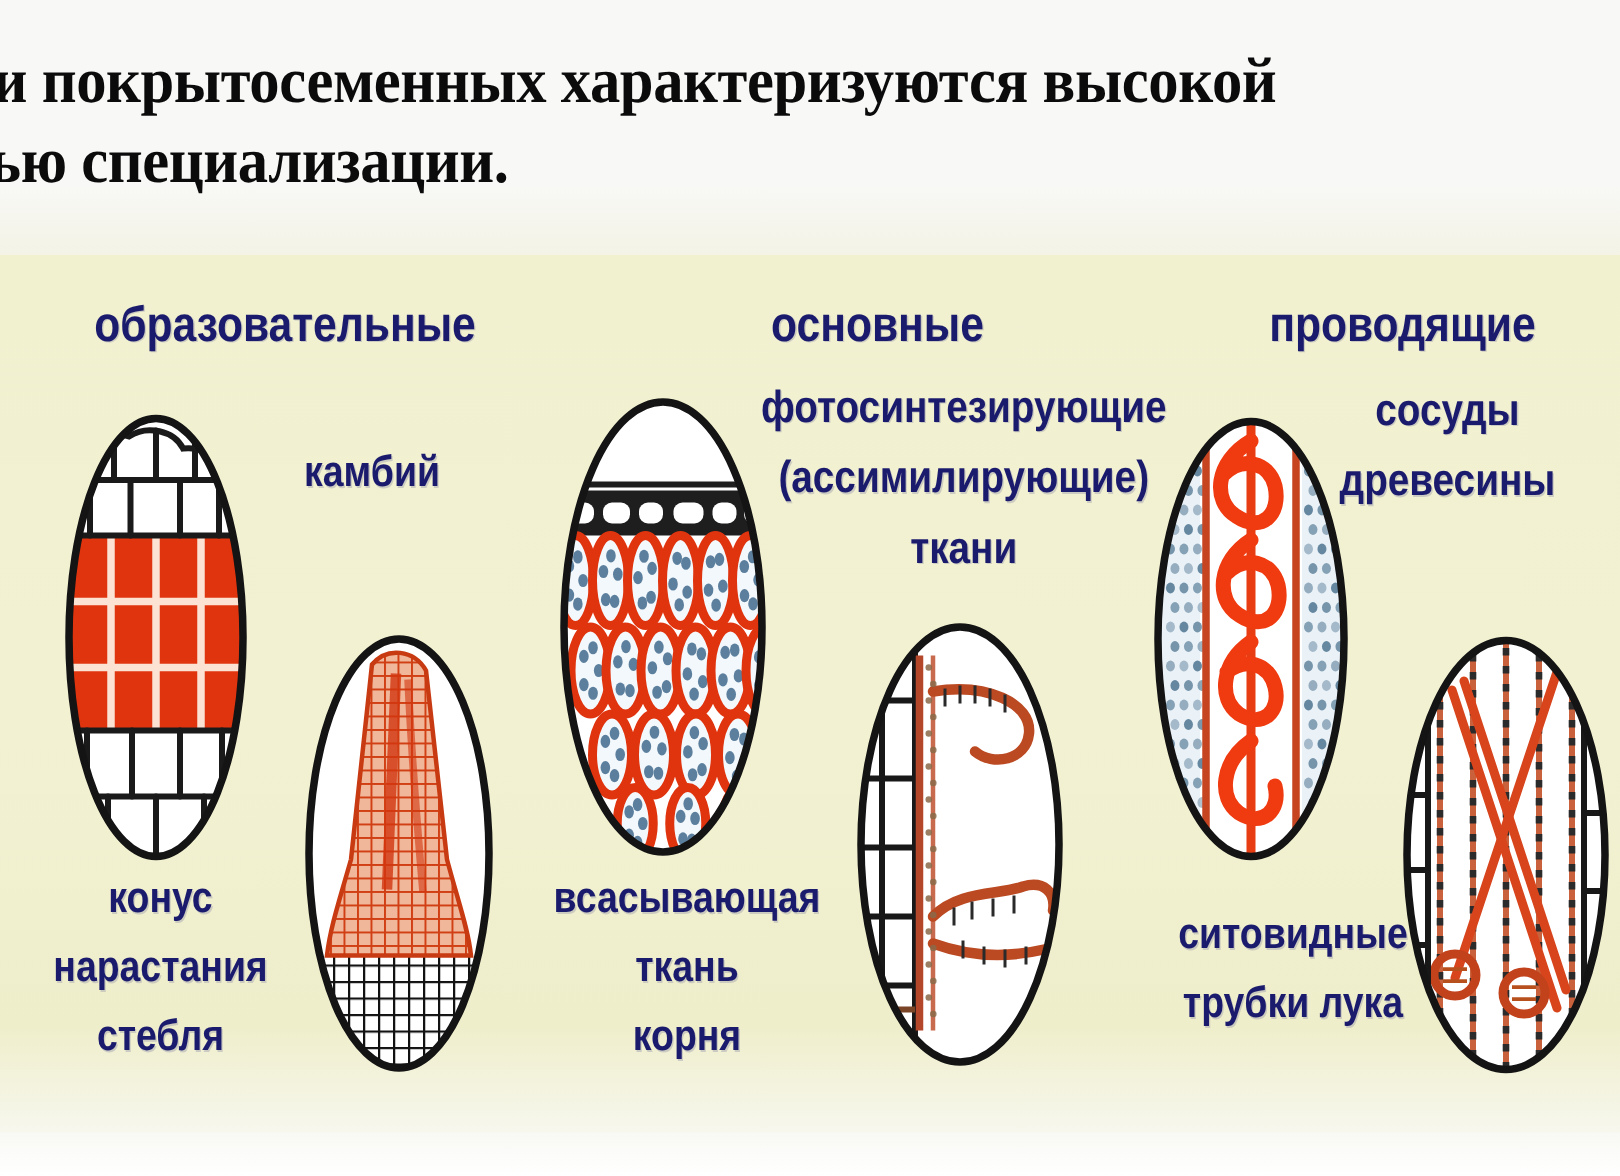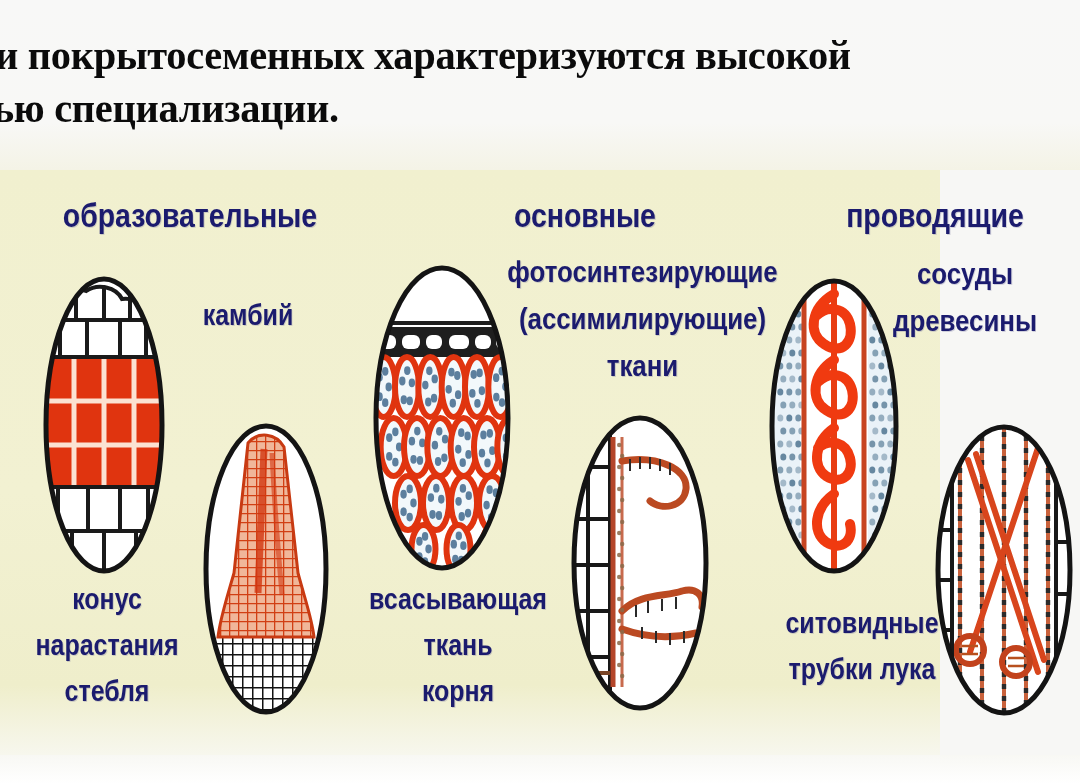--- a/index.html
+++ b/index.html
@@ -32,21 +32,21 @@
     line-height:53px;
     letter-spacing:-0.3px;
     color:#0b0b0b;
     white-space:pre-line;
     transform:scaleX(0.94);
     transform-origin:left top;
   }
 
   
   #canvas{
-    position:absolute;left:0;top:170px;width:940px;height:585px;
+    position:absolute;left:0;top:170px;width:1080px;height:585px;
     background:linear-gradient(#f1f0cf 0%,#f2f1d2 55%,#efeecb 88%,#f7f7ee 100%);
   }
   #footer-strip{
     position:absolute;left:0;top:755px;width:1080px;height:29px;
     background:linear-gradient(#f8f8f4 0%,#ffffff 100%);
   }
 
   
   .bluetext{
     position:absolute;

